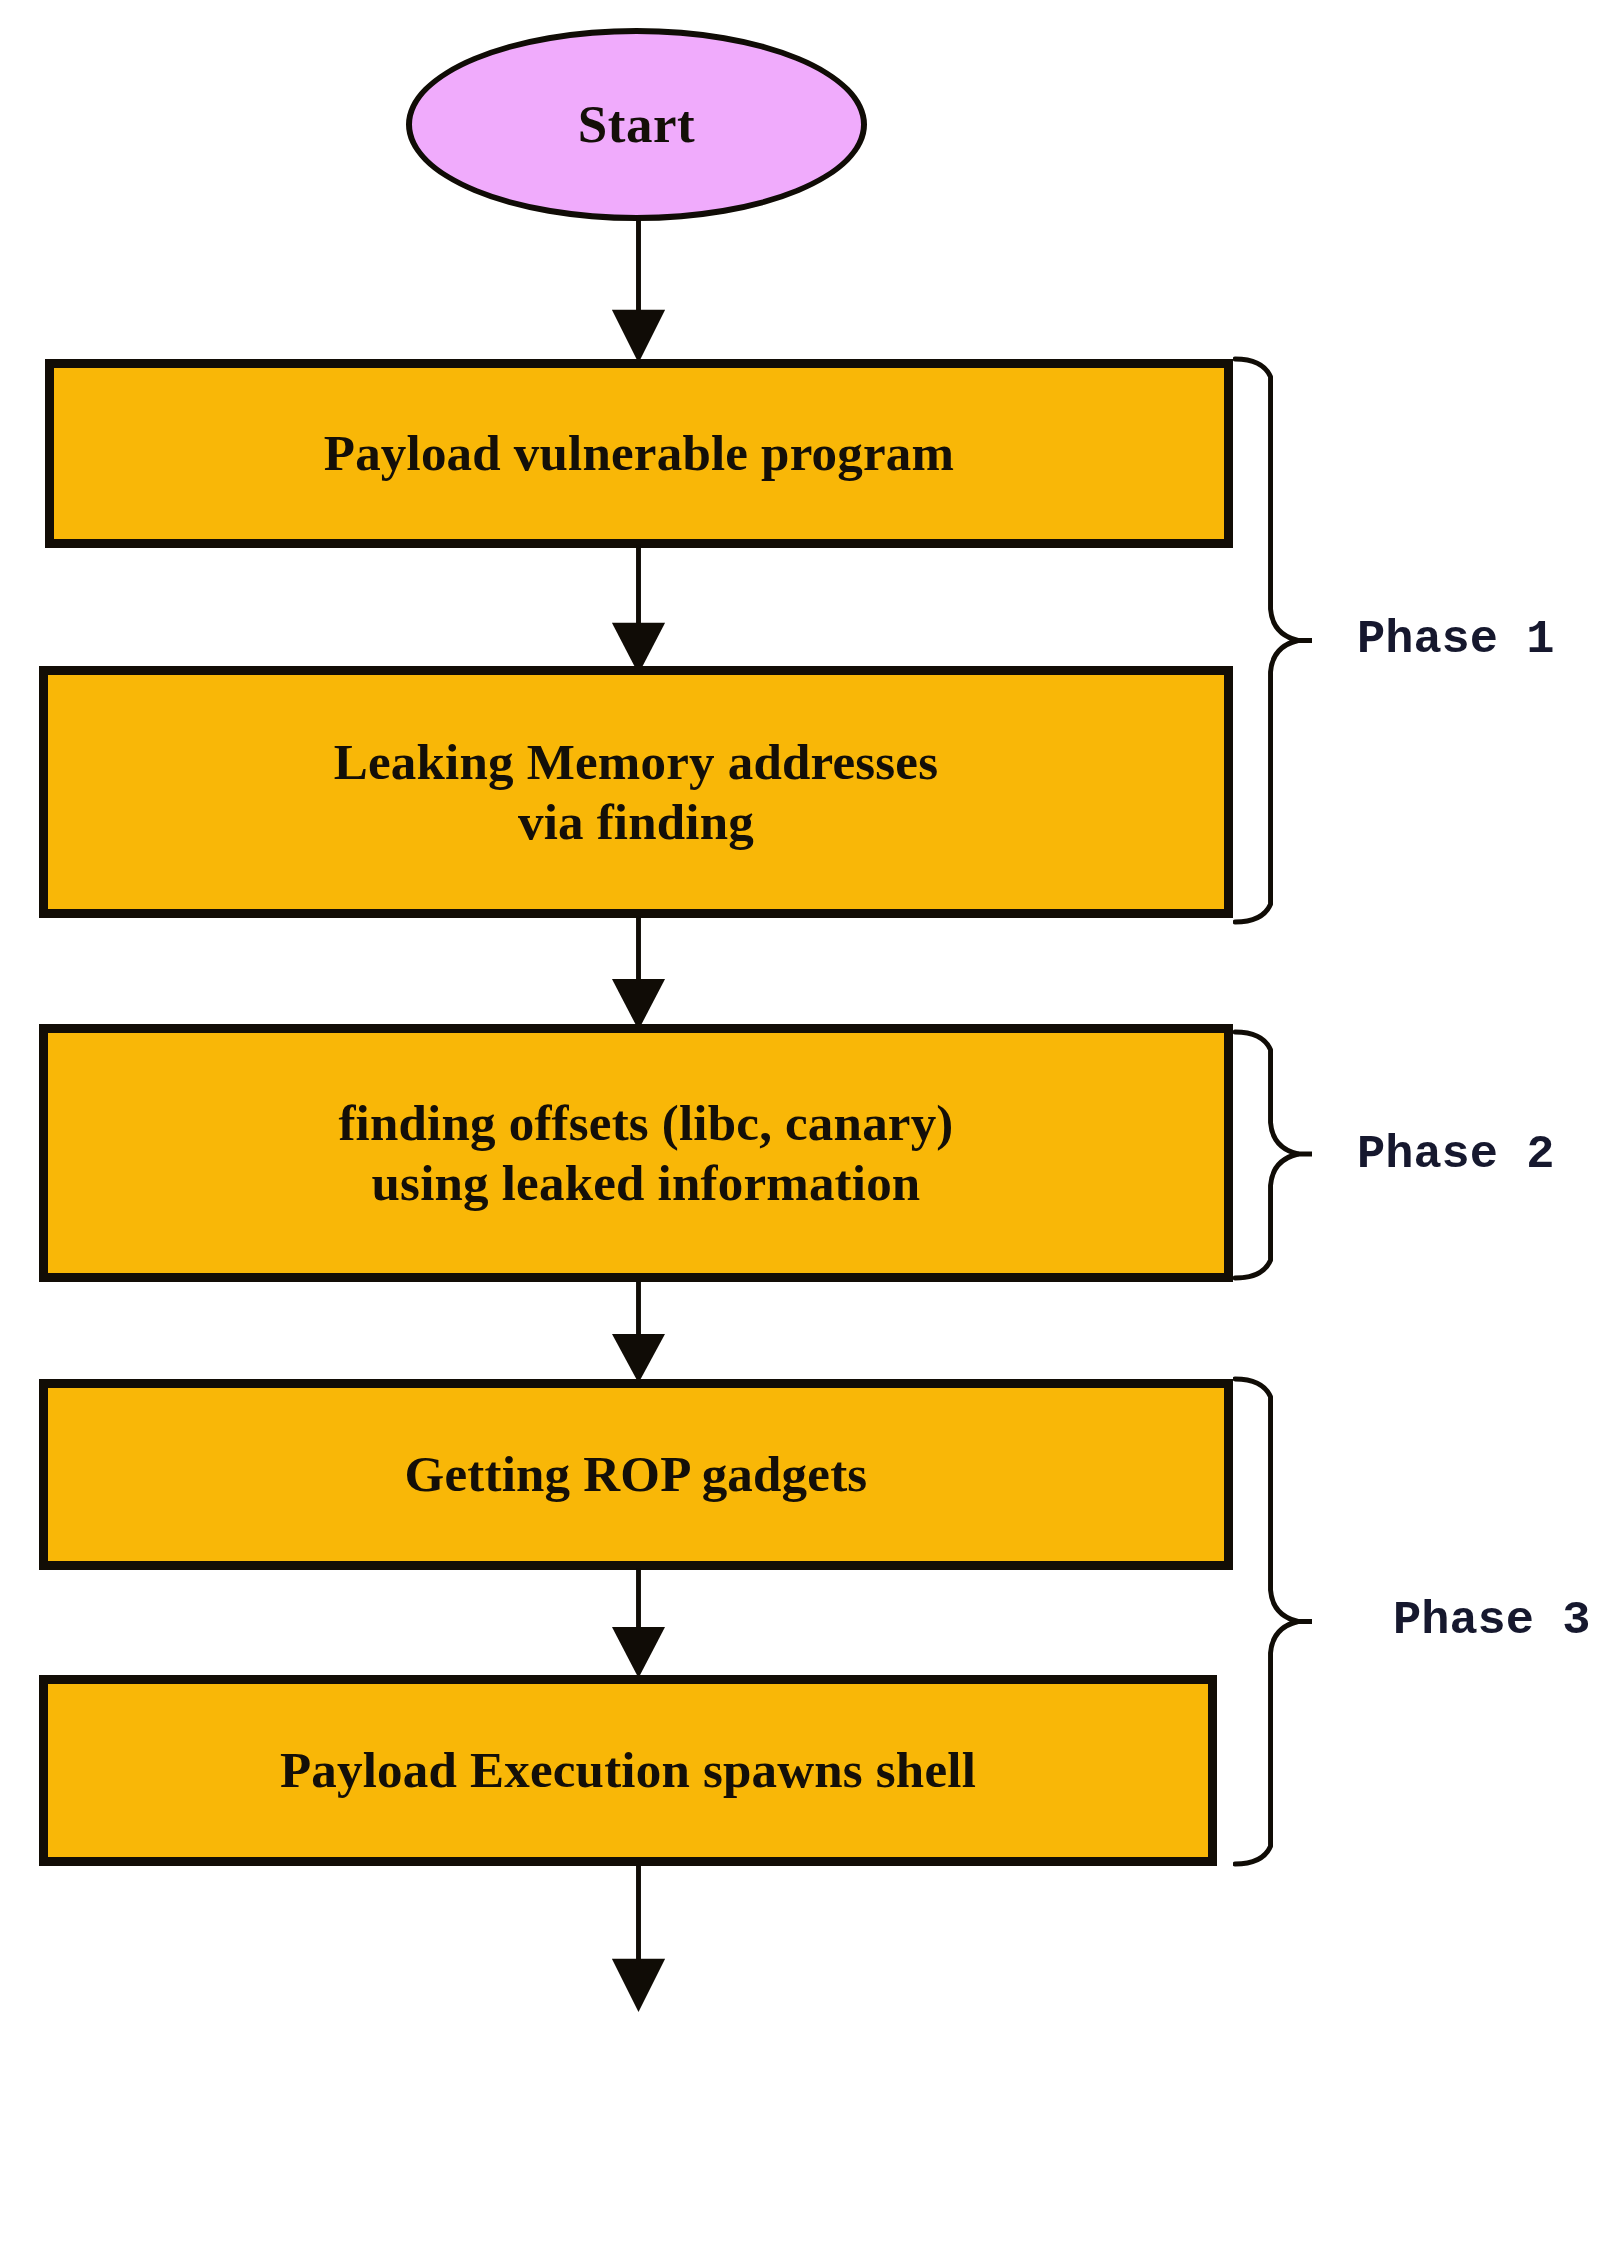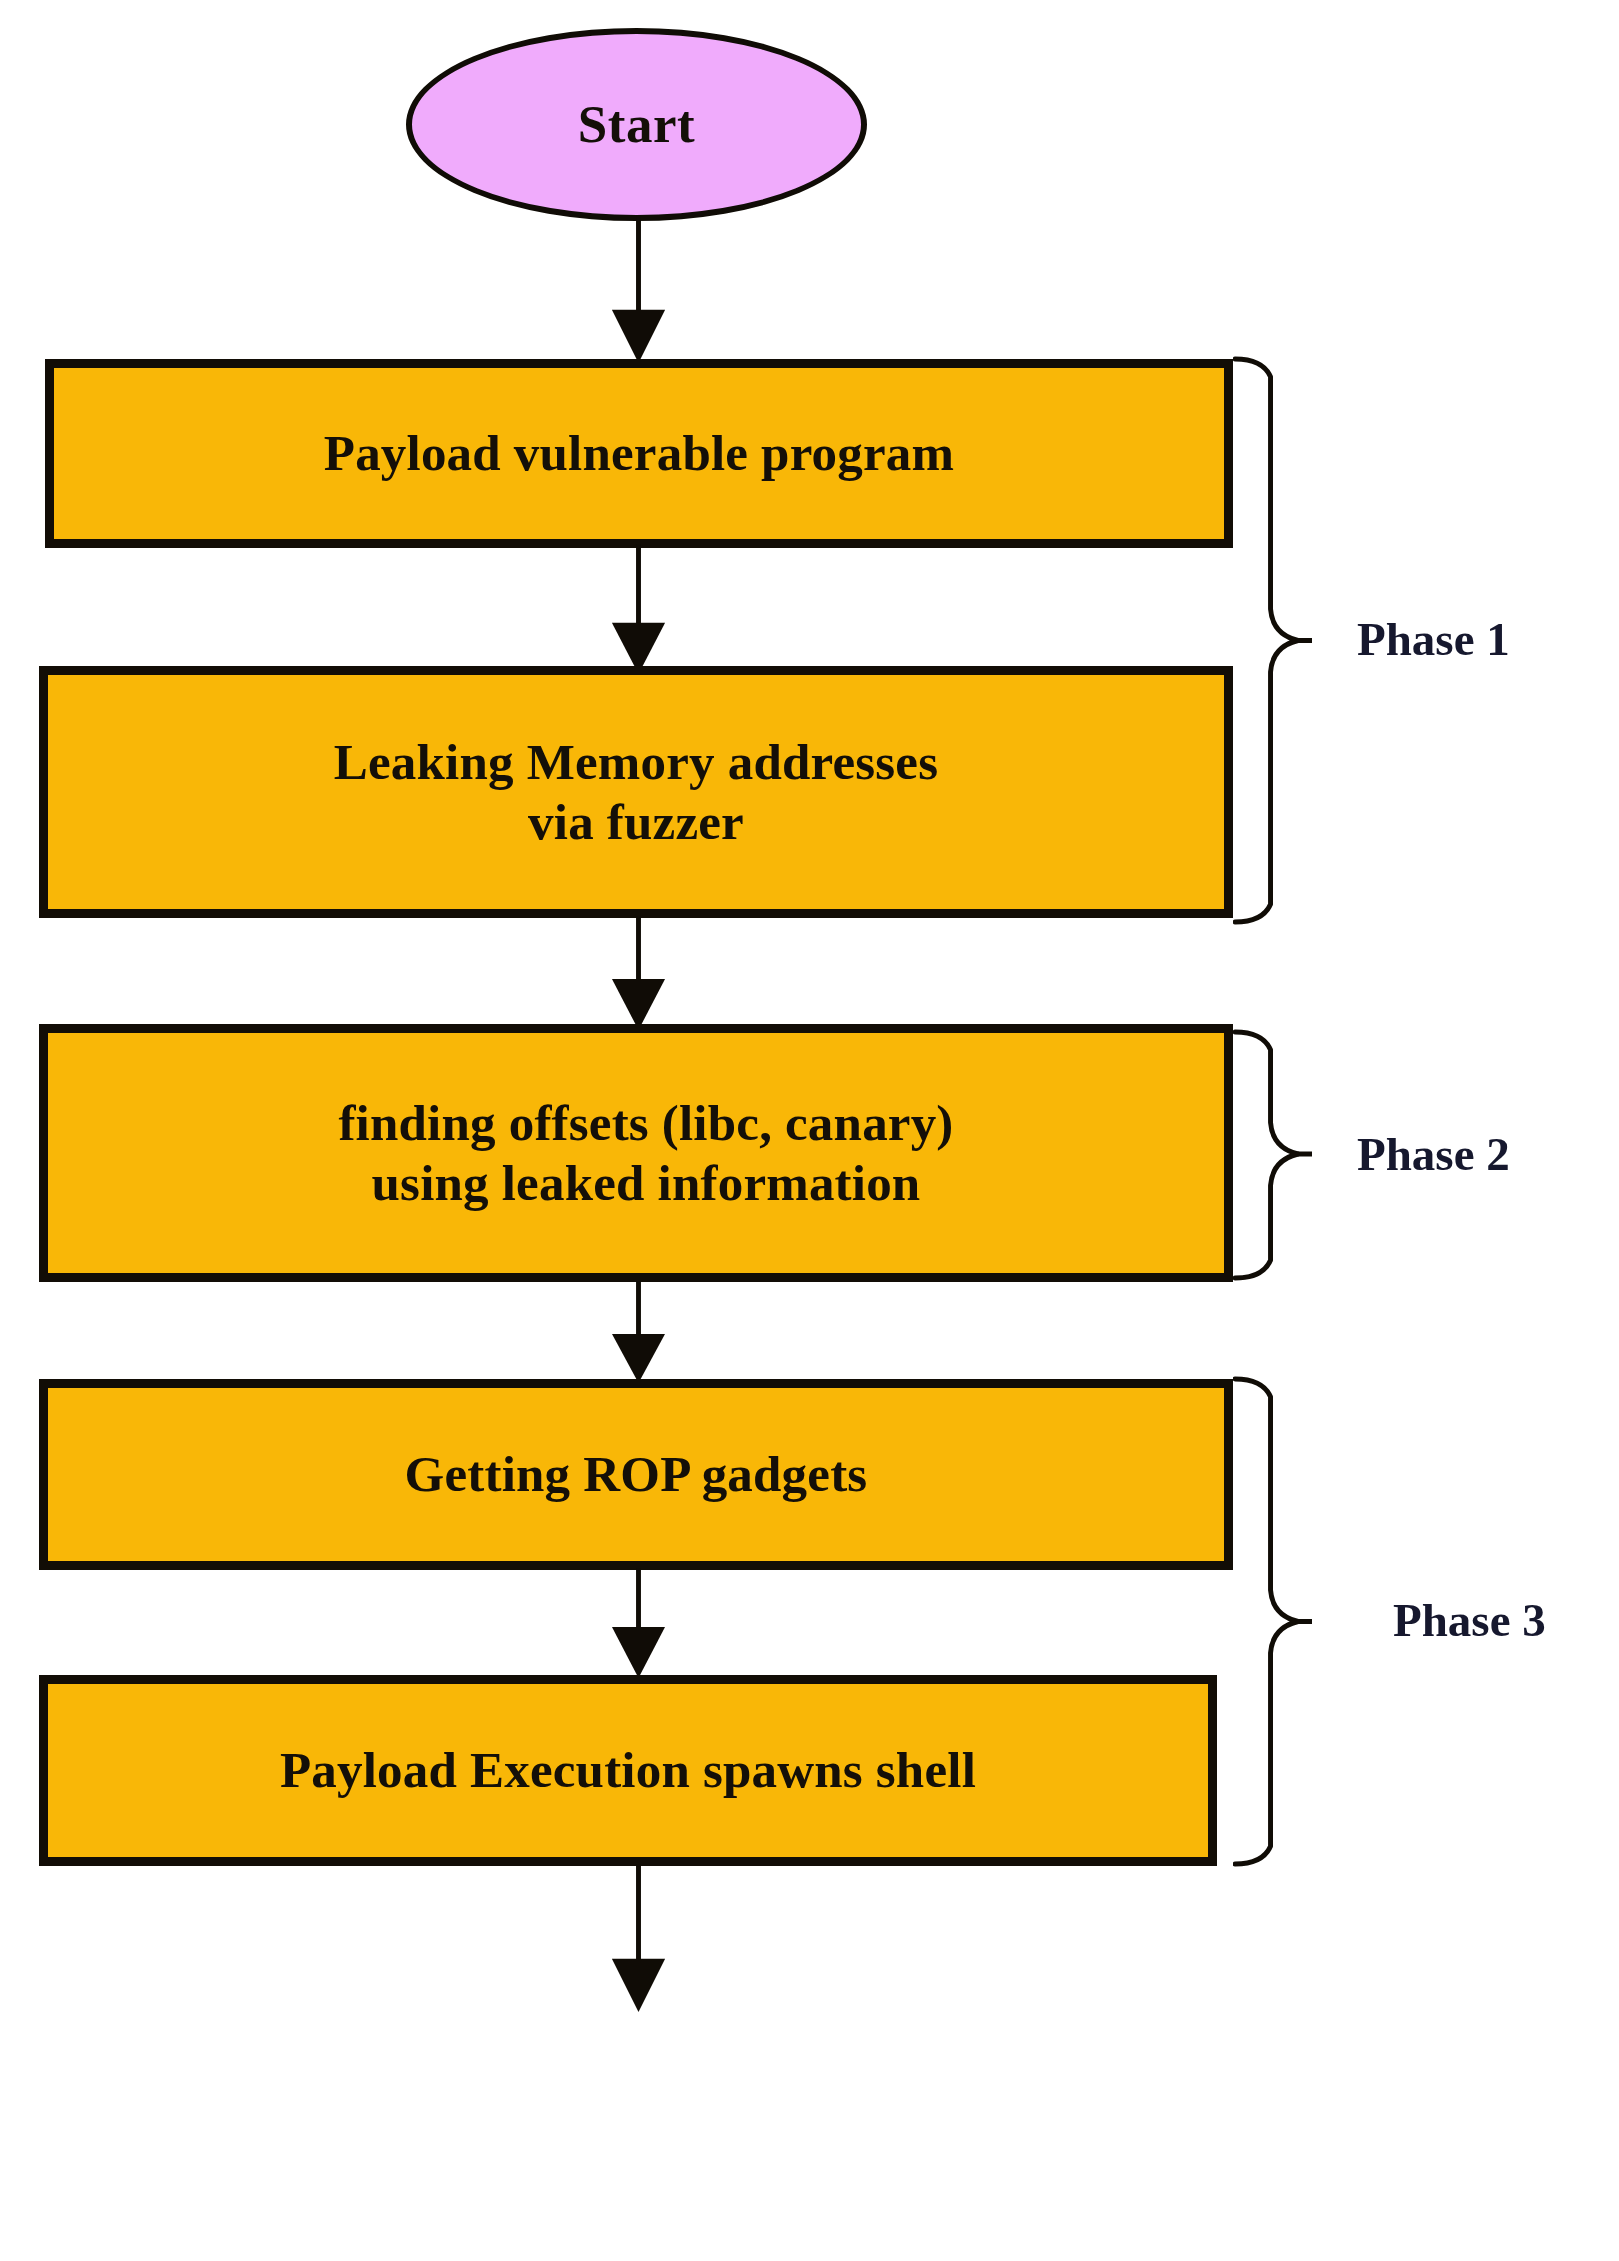--- a/index.html
+++ b/index.html
@@ -64,20 +64,21 @@
   .bracket {
     position: absolute;
   }
   .phase-label {
     position: absolute;
     font-size: 47px;
     font-weight: bold;
     color: #16182e;
     white-space: nowrap;
     line-height: 1;
+    font-family: Liberation Mono, monospace;
   }
 </style>
 </head>
 <body>
 
 <div id="canvas">
 
   <div class="terminal" style="left:406px; top:27.6px; width:461px; height:193px;">
     <span class="label">Start</span>
   </div>
@@ -92,21 +93,21 @@
   </div>
 
   <svg class="connector" style="left:599px; top:544px;" width="79" height="132" viewBox="0 0 80 134">
     <line x1="40" y1="0" x2="40" y2="96" stroke="#100c06" stroke-width="5"></line>
     <polygon points="13,80 67,80 40,132" fill="#100c06"></polygon>
   </svg>
 
   <div class="process" style="left:39px; top:666px; width:1194px; height:252px;">
     <span class="label">
       <span>Leaking Memory addresses</span><br>
-      <span>via fuzzer</span>
+      <span>via finding</span>
     </span>
   </div>
 
   <svg class="connector" style="left:599px; top:916px;" width="79" height="116" viewBox="0 0 80 118">
     <line x1="40" y1="0" x2="40" y2="80" stroke="#100c06" stroke-width="5"></line>
     <polygon points="13,64 67,64 40,116" fill="#100c06"></polygon>
   </svg>
 
   <div class="process" style="left:39px; top:1024px; width:1194px; height:258px;padding-left:20px;">
     <span class="label">

